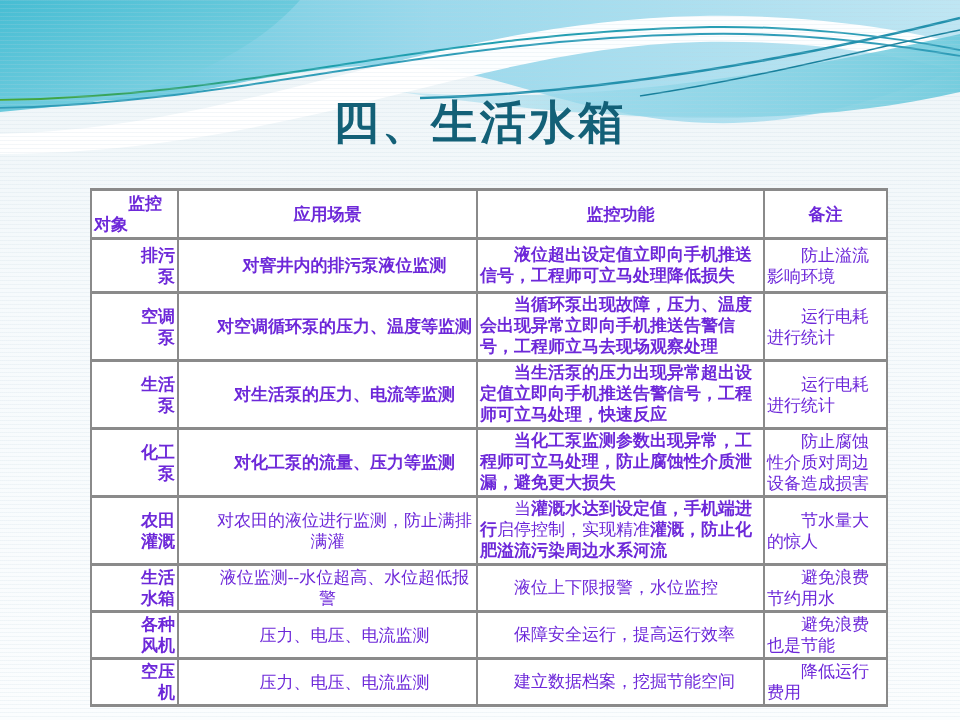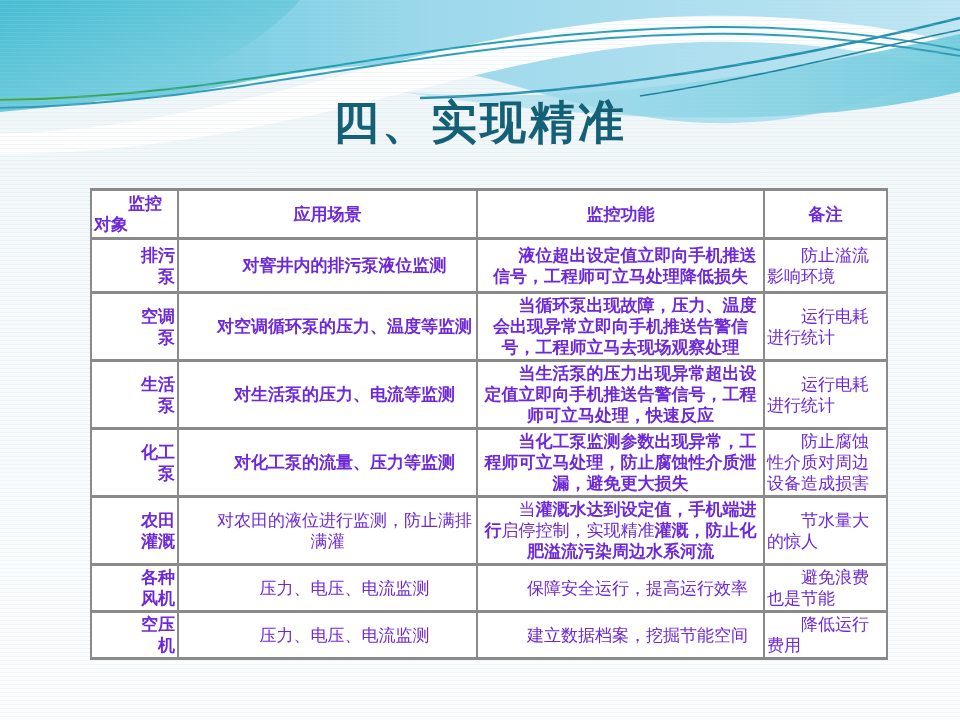--- a/index.html
+++ b/index.html
@@ -19,21 +19,21 @@
         background:#ffffff;
         font-family:"Liberation Serif","DejaVu Serif",serif;
         font-size:17px;line-height:21px;color:#6d28d9;}
   col.c1{width:87px}col.c2{width:299px}col.c3{width:287px}col.c4{width:123px}
   th,td{border:2px solid #8a8a8a;border-top-width:3px;border-bottom-width:3px;
         padding:1px 2px;vertical-align:middle;word-break:break-all;}
   thead th{font-weight:bold;text-align:center;height:44px;}
   thead th:first-child{text-align:left;text-indent:2em;}
   td.c-obj{font-weight:bold;text-align:right;text-indent:2em;}
   td.c-scn{text-align:center;text-indent:2em;}
-  td.c-fun{text-align:center;text-indent:2em;}
+  td.c-fun{text-align:left;text-indent:2em;font-family:Liberation Mono, monospace;}
   td.c-rmk{text-align:left;text-indent:2em;}
   .b{font-weight:bold;}
   tbody tr:nth-child(1){height:54px}
   tbody tr:nth-child(2){height:64px}
   tbody tr:nth-child(3){height:64px}
   tbody tr:nth-child(4){height:64px}
   tbody tr:nth-child(5){height:62px}
   tbody tr:nth-child(6){height:44px}
   tbody tr:nth-child(7){height:42px}
   tbody tr:nth-child(8){height:44px}
@@ -72,21 +72,21 @@
     <path d="M0,134 C250,128 430,22 700,16 C800,14 900,28 960,44 L960,72 C880,50 790,40 700,42 C470,48 300,152 0,154 Z" fill="#ffffff" opacity="0.97"></path>
 
     <path d="M400,92 C560,104 740,84 960,34 L960,92 C800,130 600,122 400,92 Z" fill="url(#gRight)"></path>
 
     <path d="M0,108 C250,102 420,40 700,34 C790,32 880,42 960,56" fill="none" stroke="#2f9db8" stroke-width="2"></path>
     <path d="M0,100 C260,96 430,32 710,27 C800,26 890,36 960,50" fill="none" stroke="url(#gLine)" stroke-width="2"></path>
     <path d="M420,98 C600,94 800,58 960,18" fill="none" stroke="#2391ad" stroke-width="2.5"></path>
     <path d="M640,96 C760,78 880,46 960,30" fill="none" stroke="#17809c" stroke-width="1.5"></path>
   </svg>
 
-  <h1 class="title">四、实现精准</h1>
+  <h1 class="title">四、生活水箱</h1>
 
   <div class="tblwrap">
     <table>
       <colgroup>
           <col class="c1">
           <col class="c2">
           <col class="c3">
           <col class="c4">
         </colgroup>
       <thead>
@@ -122,20 +122,26 @@
             <td class="c-fun b">当化工泵监测参数出现异常，工程师可立马处理，防止腐蚀性介质泄漏，避免更大损失</td>
             <td class="c-rmk">防止腐蚀性介质对周边设备造成损害</td>
           </tr>
           <tr>
             <td class="c-obj">农田灌溉</td>
             <td class="c-scn">对农田的液位进行监测，防止满排满灌</td>
             <td class="c-fun"><span>当</span><span class="b">灌溉水达到设定值，手机端进行</span><span>启停控制，实现精准</span><span class="b">灌溉，防止化肥溢流污染周边水系河流</span></td>
             <td class="c-rmk">节水量大的惊人</td>
           </tr>
           <tr>
+            <td class="c-obj">生活水箱</td>
+            <td class="c-scn">液位监测--水位超高、水位超低报警</td>
+            <td class="c-fun">液位上下限报警，水位监控</td>
+            <td class="c-rmk">避免浪费节约用水</td>
+          </tr>
+          <tr>
             <td class="c-obj">各种风机</td>
             <td class="c-scn">压力、电压、电流监测</td>
             <td class="c-fun">保障安全运行，提高运行效率</td>
             <td class="c-rmk">避免浪费也是节能</td>
           </tr>
           <tr>
             <td class="c-obj">空压机</td>
             <td class="c-scn">压力、电压、电流监测</td>
             <td class="c-fun">建立数据档案，挖掘节能空间</td>
             <td class="c-rmk">降低运行费用</td>

